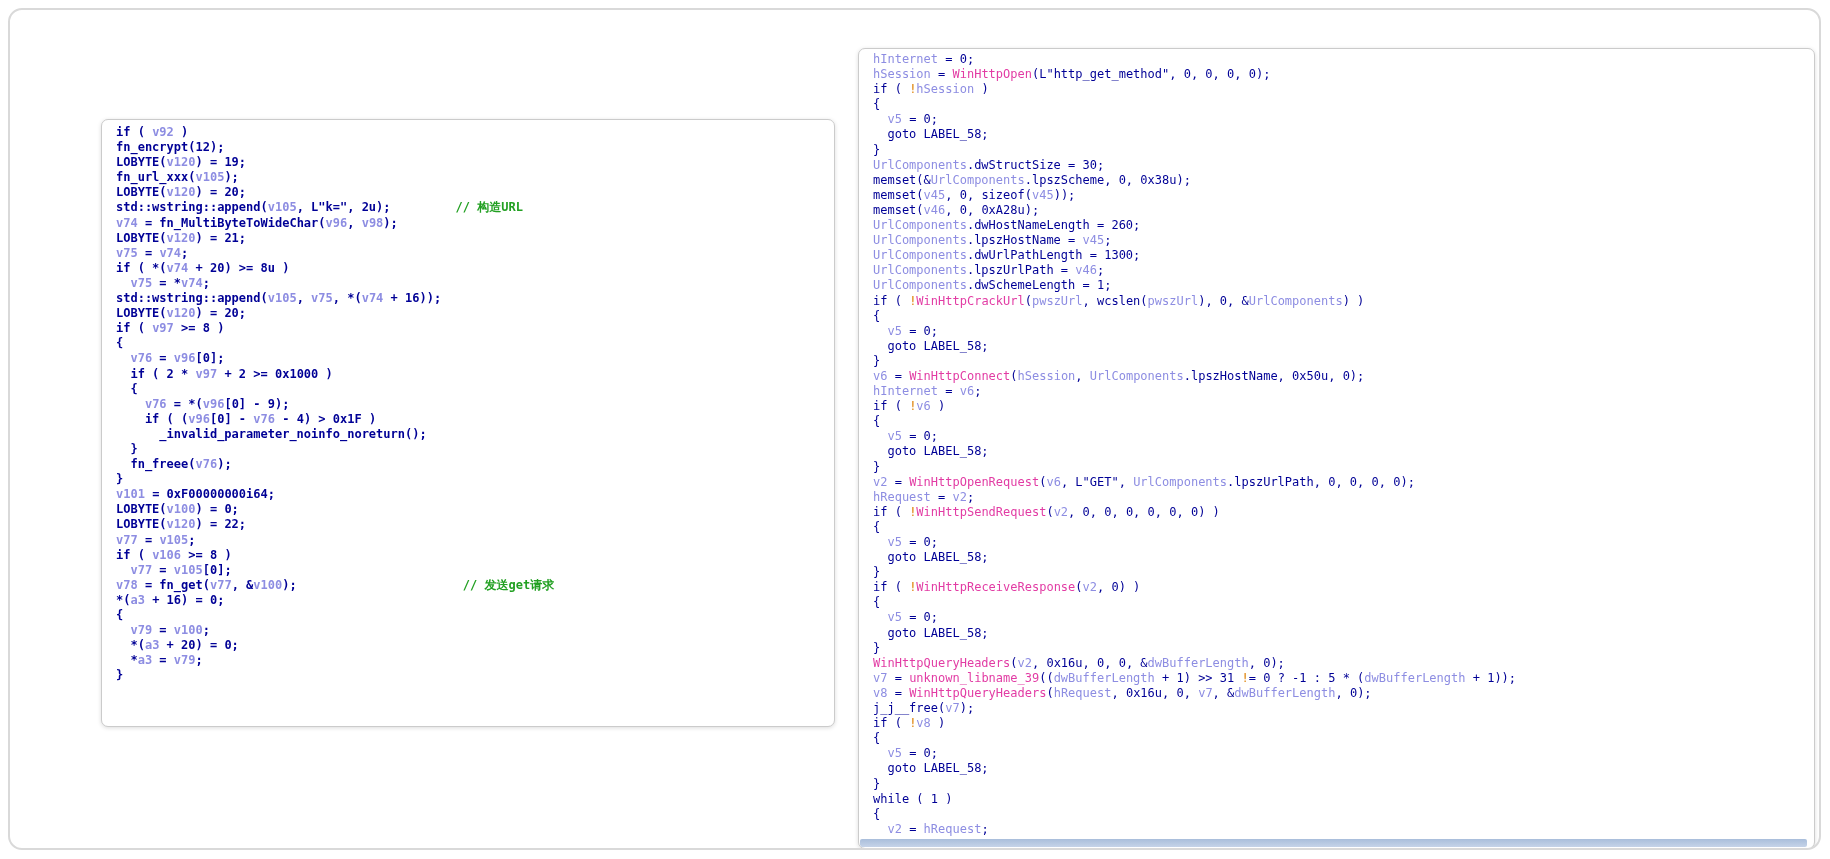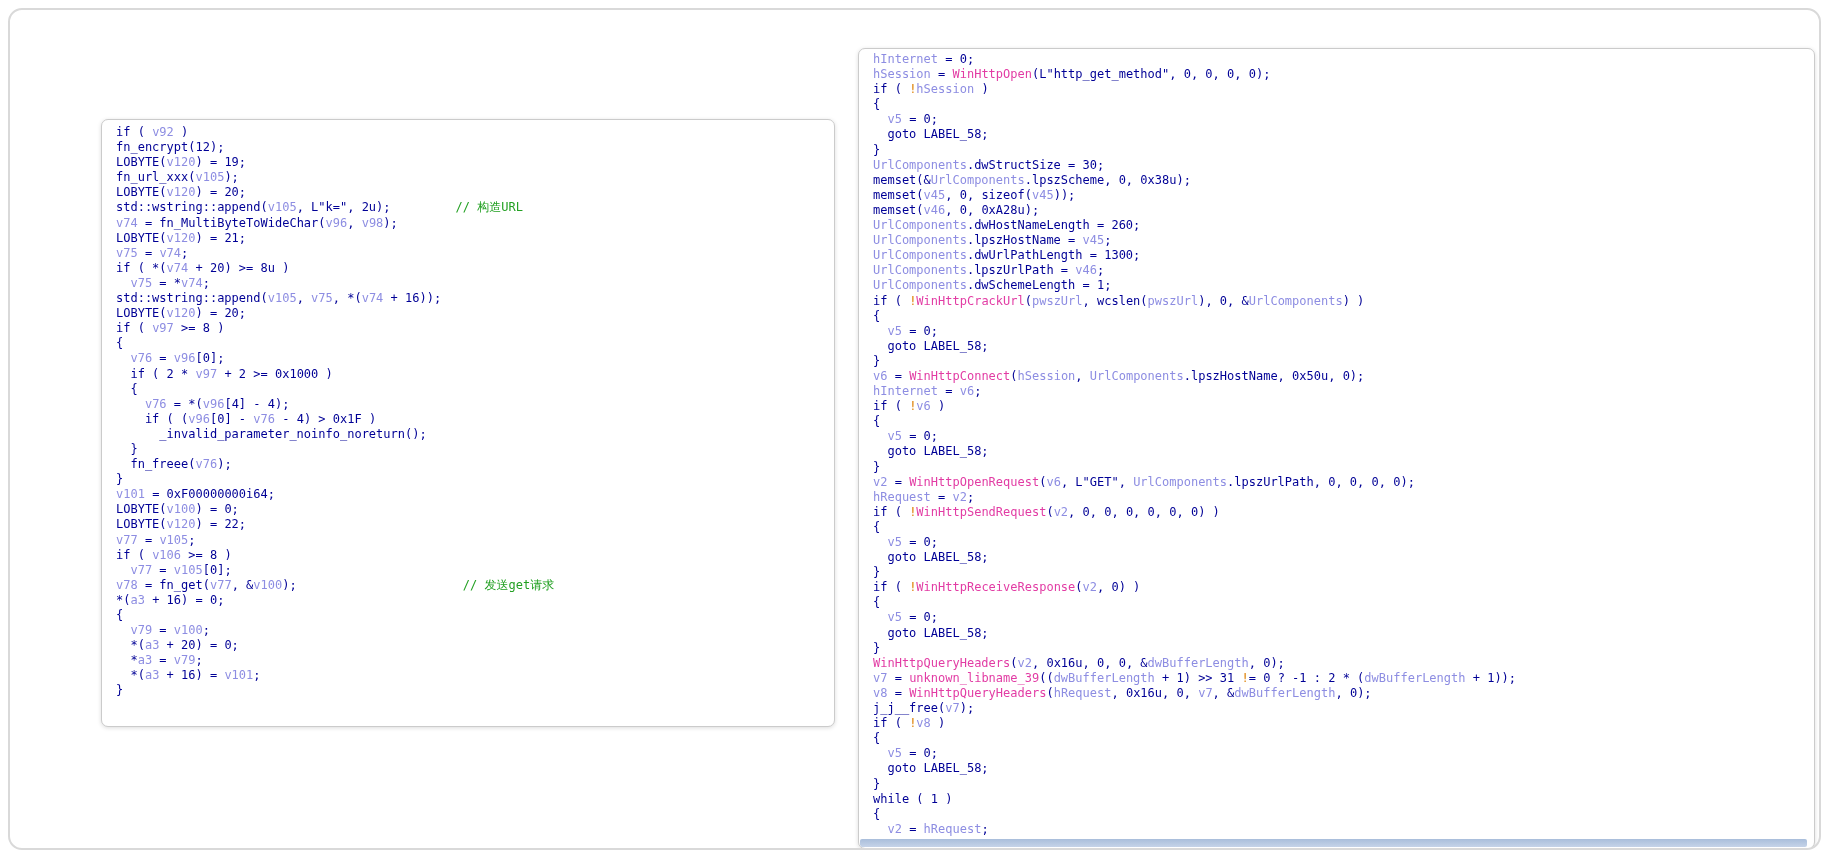--- a/index.html
+++ b/index.html
@@ -33,21 +33,21 @@
   .panel {
     position: absolute;
     background: #fff;
     border: 1px solid var(--panel-border);
     border-radius: 7px;
     box-shadow: 0 1px 4px rgba(0,0,0,0.14);
     overflow: hidden;
   }
   .panel.left {
     left: 91px; top: 109px;          
-    width: 734px; height: 608px;
+    width: 734px; height: 608px; font-weight: bold;
   }
   .panel.right {
     left: 848px; top: 38px;          
     width: 957px; height: 801px;
   }
   .code {
     position: absolute;
     left: 0; top: 0; right: 0; bottom: 0;
     padding: 5px 8px 15px 14px;
     cursor: text;
@@ -92,39 +92,38 @@
         <div class="code-line"><span class="v">v75</span><span class="k"> = </span><span class="v">v74</span><span class="k">;</span></div>
         <div class="code-line"><span class="k">if ( *(</span><span class="v">v74</span><span class="k"> + 20) &gt;= 8u )</span></div>
         <div class="code-line"><span class="k">  </span><span class="v">v75</span><span class="k"> = *</span><span class="v">v74</span><span class="k">;</span></div>
         <div class="code-line"><span class="k">std::wstring::append(</span><span class="v">v105</span><span class="k">, </span><span class="v">v75</span><span class="k">, *(</span><span class="v">v74</span><span class="k"> + 16));</span></div>
         <div class="code-line"><span class="k">LOBYTE(</span><span class="v">v120</span><span class="k">) = 20;</span></div>
         <div class="code-line"><span class="k">if ( </span><span class="v">v97</span><span class="k"> &gt;= 8 )</span></div>
         <div class="code-line"><span class="k">{</span></div>
         <div class="code-line"><span class="k">  </span><span class="v">v76</span><span class="k"> = </span><span class="v">v96</span><span class="k">[0];</span></div>
         <div class="code-line"><span class="k">  if ( 2 * </span><span class="v">v97</span><span class="k"> + 2 &gt;= 0x1000 )</span></div>
         <div class="code-line"><span class="k">  {</span></div>
-        <div class="code-line"><span class="k">    </span><span class="v">v76</span><span class="k"> = *(</span><span class="v">v96</span><span class="k">[4] - 4);</span></div>
+        <div class="code-line"><span class="k">    </span><span class="v">v76</span><span class="k"> = *(</span><span class="v">v96</span><span class="k">[0] - 9);</span></div>
         <div class="code-line"><span class="k">    if ( (</span><span class="v">v96</span><span class="k">[0] - </span><span class="v">v76</span><span class="k"> - 4) &gt; 0x1F )</span></div>
         <div class="code-line"><span class="k">      _invalid_parameter_noinfo_noreturn();</span></div>
         <div class="code-line"><span class="k">  }</span></div>
         <div class="code-line"><span class="k">  fn_freee(</span><span class="v">v76</span><span class="k">);</span></div>
         <div class="code-line"><span class="k">}</span></div>
         <div class="code-line"><span class="v">v101</span><span class="k"> = 0xF00000000i64;</span></div>
         <div class="code-line"><span class="k">LOBYTE(</span><span class="v">v100</span><span class="k">) = 0;</span></div>
         <div class="code-line"><span class="k">LOBYTE(</span><span class="v">v120</span><span class="k">) = 22;</span></div>
         <div class="code-line"><span class="v">v77</span><span class="k"> = </span><span class="v">v105</span><span class="k">;</span></div>
         <div class="code-line"><span class="k">if ( </span><span class="v">v106</span><span class="k"> &gt;= 8 )</span></div>
         <div class="code-line"><span class="k">  </span><span class="v">v77</span><span class="k"> = </span><span class="v">v105</span><span class="k">[0];</span></div>
         <div class="code-line"><span class="v">v78</span><span class="k"> = fn_get(</span><span class="v">v77</span><span class="k">, &amp;</span><span class="v">v100</span><span class="k">);</span><span class="c">                       // 发送get请求</span></div>
         <div class="code-line"><span class="k">*(</span><span class="v">a3</span><span class="k"> + 16) = 0;</span></div>
         <div class="code-line"><span class="k">{</span></div>
         <div class="code-line"><span class="k">  </span><span class="v">v79</span><span class="k"> = </span><span class="v">v100</span><span class="k">;</span></div>
         <div class="code-line"><span class="k">  *(</span><span class="v">a3</span><span class="k"> + 20) = 0;</span></div>
         <div class="code-line"><span class="k">  *</span><span class="v">a3</span><span class="k"> = </span><span class="v">v79</span><span class="k">;</span></div>
-        <div class="code-line"><span class="k">  *(</span><span class="v">a3</span><span class="k"> + 16) = </span><span class="v">v101</span><span class="k">;</span></div>
         <div class="code-line"><span class="k">}</span></div>
       </div>
   </div>
 
   <div class="panel right">
     <div class="code">
         <div class="code-line"><span class="v">hInternet</span><span class="k"> = 0;</span></div>
         <div class="code-line"><span class="v">hSession</span><span class="k"> = </span><span class="f">WinHttpOpen</span><span class="k">(L"http_get_method", 0, 0, 0, 0);</span></div>
         <div class="code-line"><span class="k">if ( </span><span class="o">!</span><span class="v">hSession</span><span class="k"> )</span></div>
         <div class="code-line"><span class="k">{</span></div>
@@ -158,21 +157,21 @@
         <div class="code-line"><span class="k">{</span></div>
         <div class="code-line"><span class="k">  </span><span class="v">v5</span><span class="k"> = 0;</span></div>
         <div class="code-line"><span class="k">  goto LABEL_58;</span></div>
         <div class="code-line"><span class="k">}</span></div>
         <div class="code-line"><span class="k">if ( </span><span class="o">!</span><span class="f">WinHttpReceiveResponse</span><span class="k">(</span><span class="v">v2</span><span class="k">, 0) )</span></div>
         <div class="code-line"><span class="k">{</span></div>
         <div class="code-line"><span class="k">  </span><span class="v">v5</span><span class="k"> = 0;</span></div>
         <div class="code-line"><span class="k">  goto LABEL_58;</span></div>
         <div class="code-line"><span class="k">}</span></div>
         <div class="code-line"><span class="f">WinHttpQueryHeaders</span><span class="k">(</span><span class="v">v2</span><span class="k">, 0x16u, 0, 0, &amp;</span><span class="v">dwBufferLength</span><span class="k">, 0);</span></div>
-        <div class="code-line"><span class="v">v7</span><span class="k"> = </span><span class="f">unknown_libname_39</span><span class="k">((</span><span class="v">dwBufferLength</span><span class="k"> + 1) &gt;&gt; 31 </span><span class="o">!</span><span class="k">= 0 ? -1 : 2 * (</span><span class="v">dwBufferLength</span><span class="k"> + 1));</span></div>
+        <div class="code-line"><span class="v">v7</span><span class="k"> = </span><span class="f">unknown_libname_39</span><span class="k">((</span><span class="v">dwBufferLength</span><span class="k"> + 1) &gt;&gt; 31 </span><span class="o">!</span><span class="k">= 0 ? -1 : 5 * (</span><span class="v">dwBufferLength</span><span class="k"> + 1));</span></div>
         <div class="code-line"><span class="v">v8</span><span class="k"> = </span><span class="f">WinHttpQueryHeaders</span><span class="k">(</span><span class="v">hRequest</span><span class="k">, 0x16u, 0, </span><span class="v">v7</span><span class="k">, &amp;</span><span class="v">dwBufferLength</span><span class="k">, 0);</span></div>
         <div class="code-line"><span class="k">j_j__free(</span><span class="v">v7</span><span class="k">);</span></div>
         <div class="code-line"><span class="k">if ( </span><span class="o">!</span><span class="v">v8</span><span class="k"> )</span></div>
         <div class="code-line"><span class="k">{</span></div>
         <div class="code-line"><span class="k">  </span><span class="v">v5</span><span class="k"> = 0;</span></div>
         <div class="code-line"><span class="k">  goto LABEL_58;</span></div>
         <div class="code-line"><span class="k">}</span></div>
         <div class="code-line"><span class="k">while ( 1 )</span></div>
         <div class="code-line"><span class="k">{</span></div>
         <div class="code-line"><span class="k">  </span><span class="v">v2</span><span class="k"> = </span><span class="v">hRequest</span><span class="k">;</span></div>

